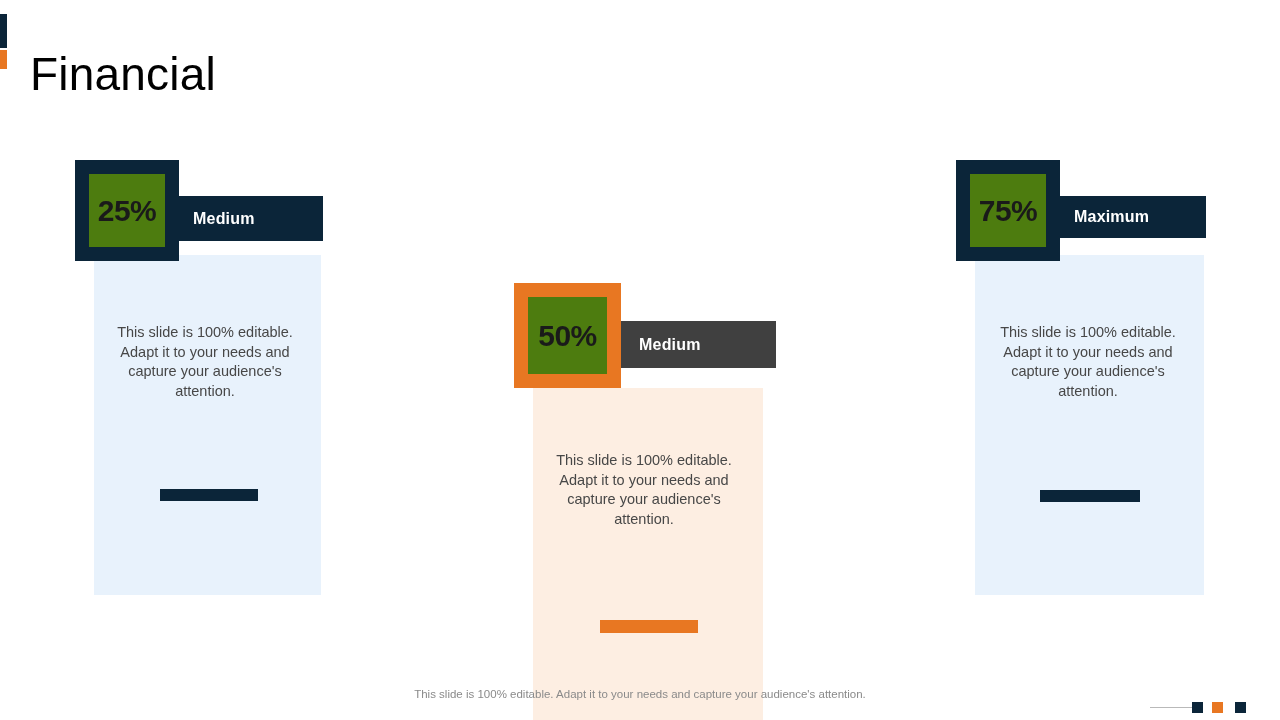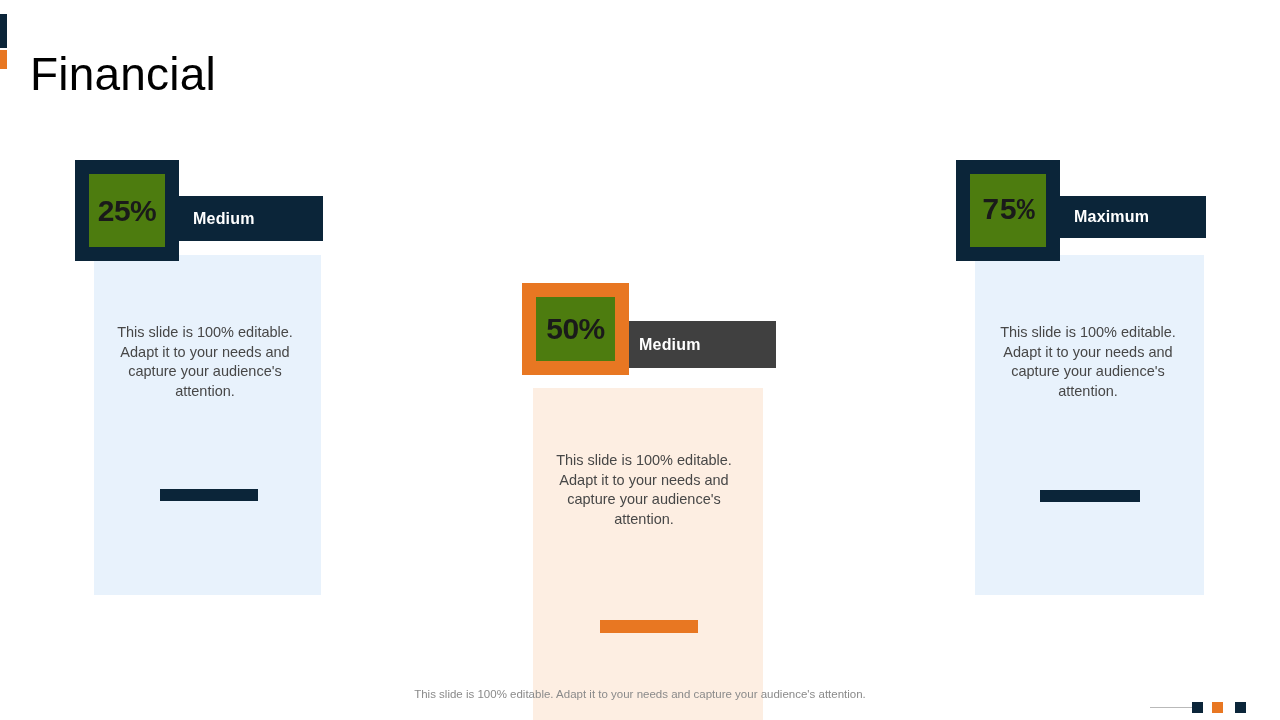--- a/index.html
+++ b/index.html
@@ -110,29 +110,29 @@
   #card-minimum { left: 75px; top: 160px; width: 250px; height: 345px; }
   #card-minimum .card-panel  { left: 19px; top: 95px; width: 227px; height: 340px; }
   #card-minimum .card-badge  { left: 0px; top: 0px; width: 104px; height: 101px; }
   #card-minimum .card-label  { left: 104px; top: 36px; width: 144px; height: 45px; padding-left: 14px; box-sizing: border-box; }
   #card-minimum .card-body-text { left: 24px; top: 163px; width: 212px; }
   #card-minimum .card-footbar{ left: 85px; top: 329px; width: 98px; height: 12px; }
 
   
   #card-medium { left: 514px; top: 283px; width: 250px; height: 350px; }
   #card-medium .card-panel  { left: 19px; top: 105px; width: 230px; height: 344px; }
-  #card-medium .card-badge  { left: 0px; top: 0px; width: 107px; height: 92px; margin-left: 8px; }
+  #card-medium .card-badge  { left: 0px; top: 0px; width: 107px; height: 105px; }
   #card-medium .card-label  { left: 107px; top: 38px; width: 155px; height: 47px; padding-left: 18px; box-sizing: border-box; }
   #card-medium .card-body-text { left: 24px; top: 168px; width: 212px; }
   #card-medium .card-footbar{ left: 86px; top: 337px; width: 98px; height: 13px; }
 
   
   #card-maximum { left: 956px; top: 160px; width: 250px; height: 345px; }
   #card-maximum .card-panel  { left: 19px; top: 95px; width: 229px; height: 340px; }
-  #card-maximum .card-badge  { left: 0px; top: 0px; width: 104px; height: 101px; font-family: Liberation Mono, monospace; }
+  #card-maximum .card-badge  { left: 0px; top: 0px; width: 104px; height: 101px; }
   #card-maximum .card-label  { left: 104px; top: 36px; width: 146px; height: 42px; padding-left: 14px; box-sizing: border-box; }
   #card-maximum .card-body-text { left: 26px; top: 163px; width: 212px; }
   #card-maximum .card-footbar{ left: 84px; top: 330px; width: 100px; height: 12px; }
 
   
   #footer-note {
     position: absolute;
     left: 0;
     top: 688px;
     width: 1280px;

